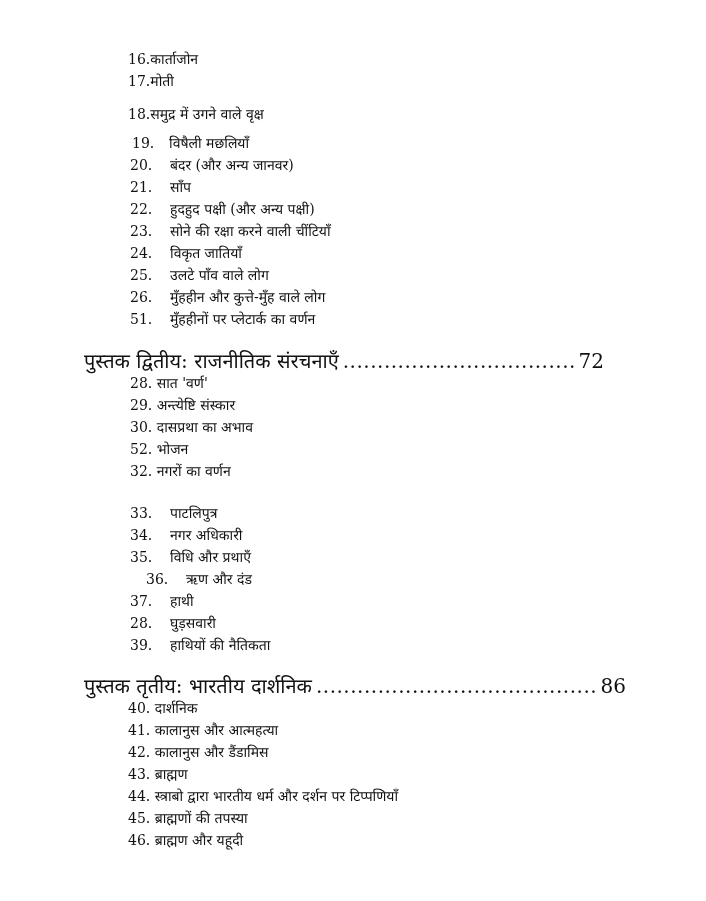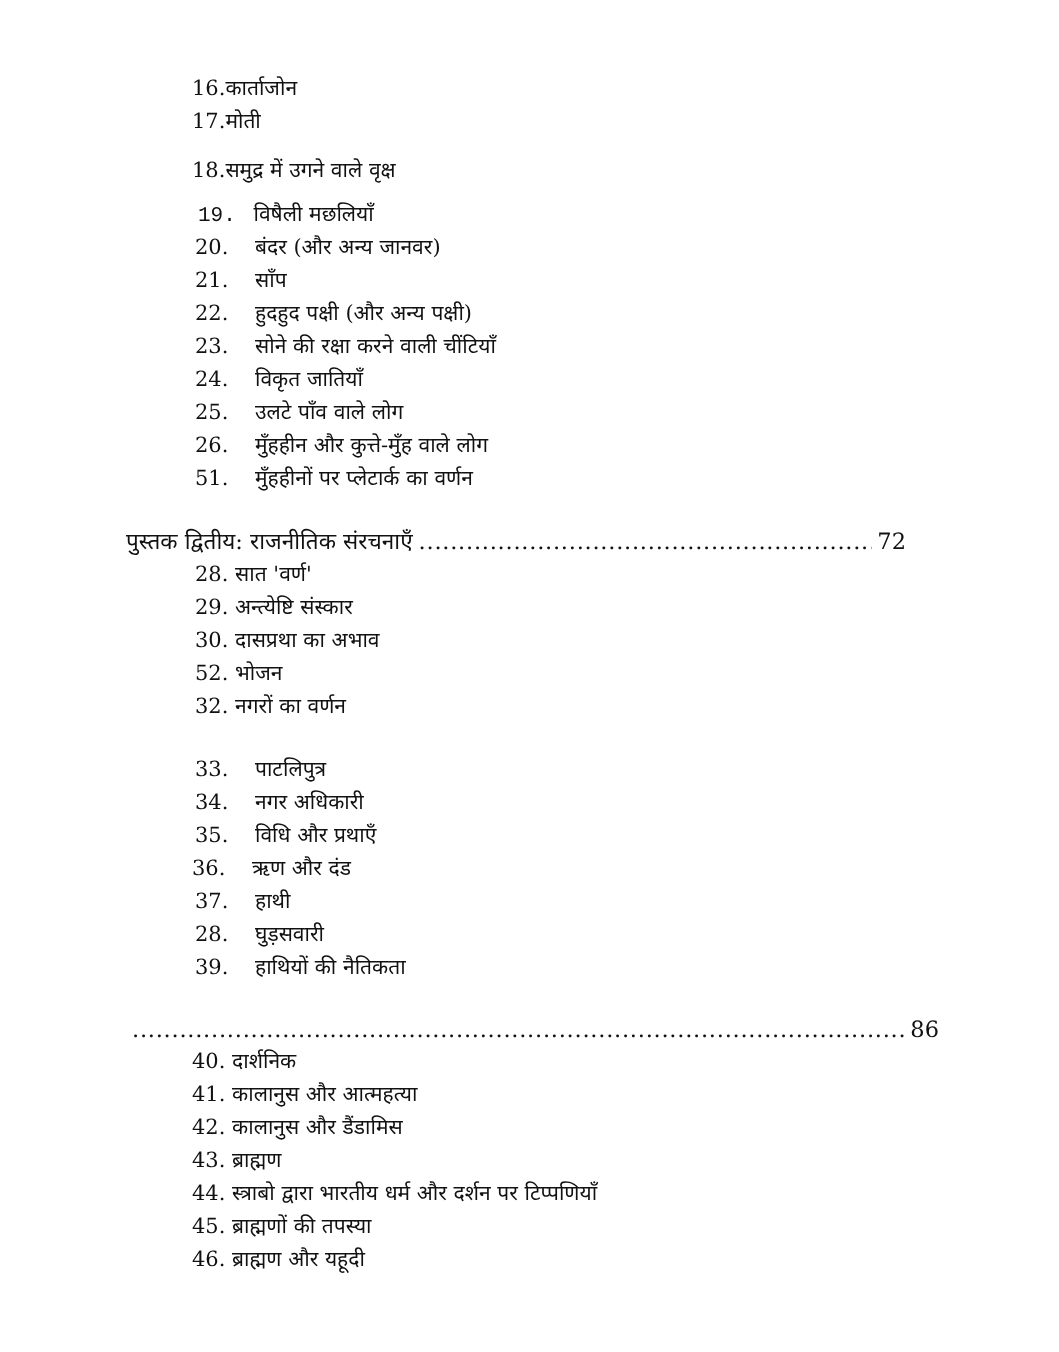--- a/index.html
+++ b/index.html
@@ -1,22 +1,22 @@
 <!DOCTYPE html>
 <html><head>
 <meta charset="utf-8">
 <style>
   html, body { margin:0; padding:0; background:#ffffff; }
   body { width:706px; height:901px; position:relative; overflow:hidden;
          font-family:"DejaVu Serif", "Liberation Serif", serif; color:#111; }
   .line { position:absolute; left:84px; font-size:14px; line-height:22px; white-space:nowrap;margin-left:44px; }
   .num { display:inline-block; }
   .tab .num { width:40px; }
-  .tab19 .num { width:37px;font-family:Liberation Mono, monospace; }
-  .toc { position:absolute; left:84px; width:520px; font-size:15px; line-height:22px;
+  .tab19 .num { width:37px; }
+  .toc { position:absolute; left:84px; width:520px; font-size:20px; line-height:22px;
          display:flex; white-space:nowrap; }
   .toc .dots { flex:1; overflow:hidden; margin:0 4px; }
   .toc .dots::before { content:"........................................................................................................................................................................"; letter-spacing:0.5px; }
 </style>
 </head>
 <body>
 
 <div class="line" style="top:48px"><span class="num">16.</span><span>कार्ताजोन</span></div>
 <div class="line" style="top:70px"><span class="num">17.</span><span>मोती</span></div>
 <div class="line" style="top:103px"><span class="num">18.</span><span>समुद्र में उगने वाले वृक्ष</span></div>
@@ -39,26 +39,27 @@
 
 <div class="line" style="top:372px; left:86px"><span class="num">28.</span> <span>सात 'वर्ण'</span></div>
 <div class="line" style="top:394px; left:86px"><span class="num">29.</span> <span>अन्त्येष्टि संस्कार</span></div>
 <div class="line" style="top:416px; left:86px"><span class="num">30.</span> <span>दासप्रथा का अभाव</span></div>
 <div class="line" style="top:438px; left:86px"><span class="num">52.</span> <span>भोजन</span></div>
 <div class="line" style="top:460px; left:86px"><span class="num">32.</span> <span>नगरों का वर्णन</span></div>
 
 <div class="line tab" style="top:502px; left:86px"><span class="num">33.</span><span>पाटलिपुत्र</span></div>
 <div class="line tab" style="top:524px; left:86px"><span class="num">34.</span><span>नगर अधिकारी</span></div>
 <div class="line tab" style="top:546px; left:86px"><span class="num">35.</span><span>विधि और प्रथाएँ</span></div>
-<div class="line tab" style="top:568px; left:84px"><span class="num">36.</span><span>ऋण और दंड</span></div>
+<div class="line tab" style="top:568px; left:102px"><span class="num">36.</span><span>ऋण और दंड</span></div>
 <div class="line tab" style="top:590px; left:86px"><span class="num">37.</span><span>हाथी</span></div>
 <div class="line tab" style="top:612px; left:86px"><span class="num">28.</span><span>घुड़सवारी</span></div>
 <div class="line tab" style="top:634px; left:86px"><span class="num">39.</span><span>हाथियों की नैतिकता</span></div>
 
 <div class="toc" style="top:675px; width:542px">
+  <span>पुस्तक तृतीय: भारतीय दार्शनिक</span>
   <span class="dots"></span>
   <span>86</span>
 </div>
 
 <div class="line" style="top:697px"><span class="num">40.</span> <span>दार्शनिक</span></div>
 <div class="line" style="top:719px"><span class="num">41.</span> <span>कालानुस और आत्महत्या</span></div>
 <div class="line" style="top:741px"><span class="num">42.</span> <span>कालानुस और डैंडामिस</span></div>
 <div class="line" style="top:763px"><span class="num">43.</span> <span>ब्राह्मण</span></div>
 <div class="line" style="top:785px"><span class="num">44.</span> <span>स्त्राबो द्वारा भारतीय धर्म और दर्शन पर टिप्पणियाँ</span></div>
 <div class="line" style="top:807px"><span class="num">45.</span> <span>ब्राह्मणों की तपस्या</span></div>

